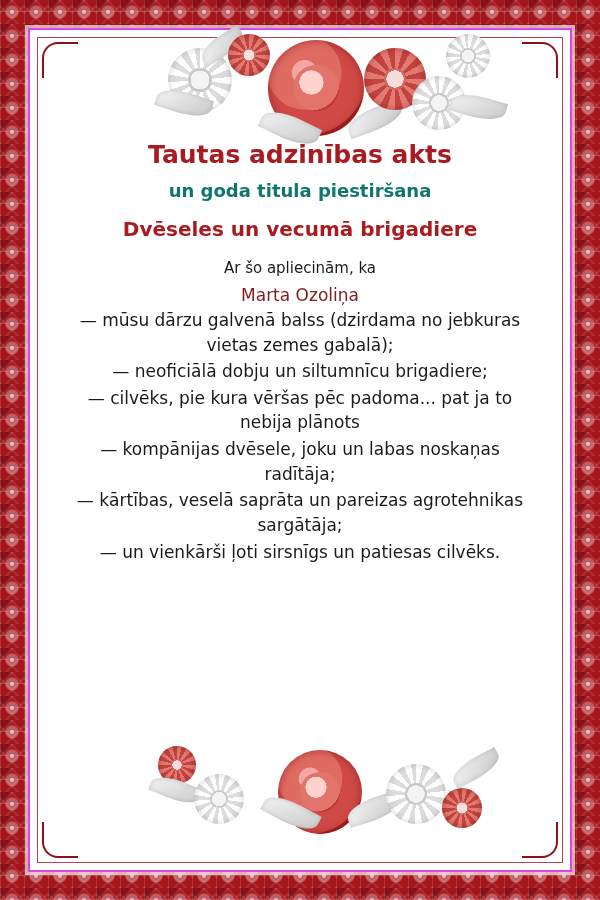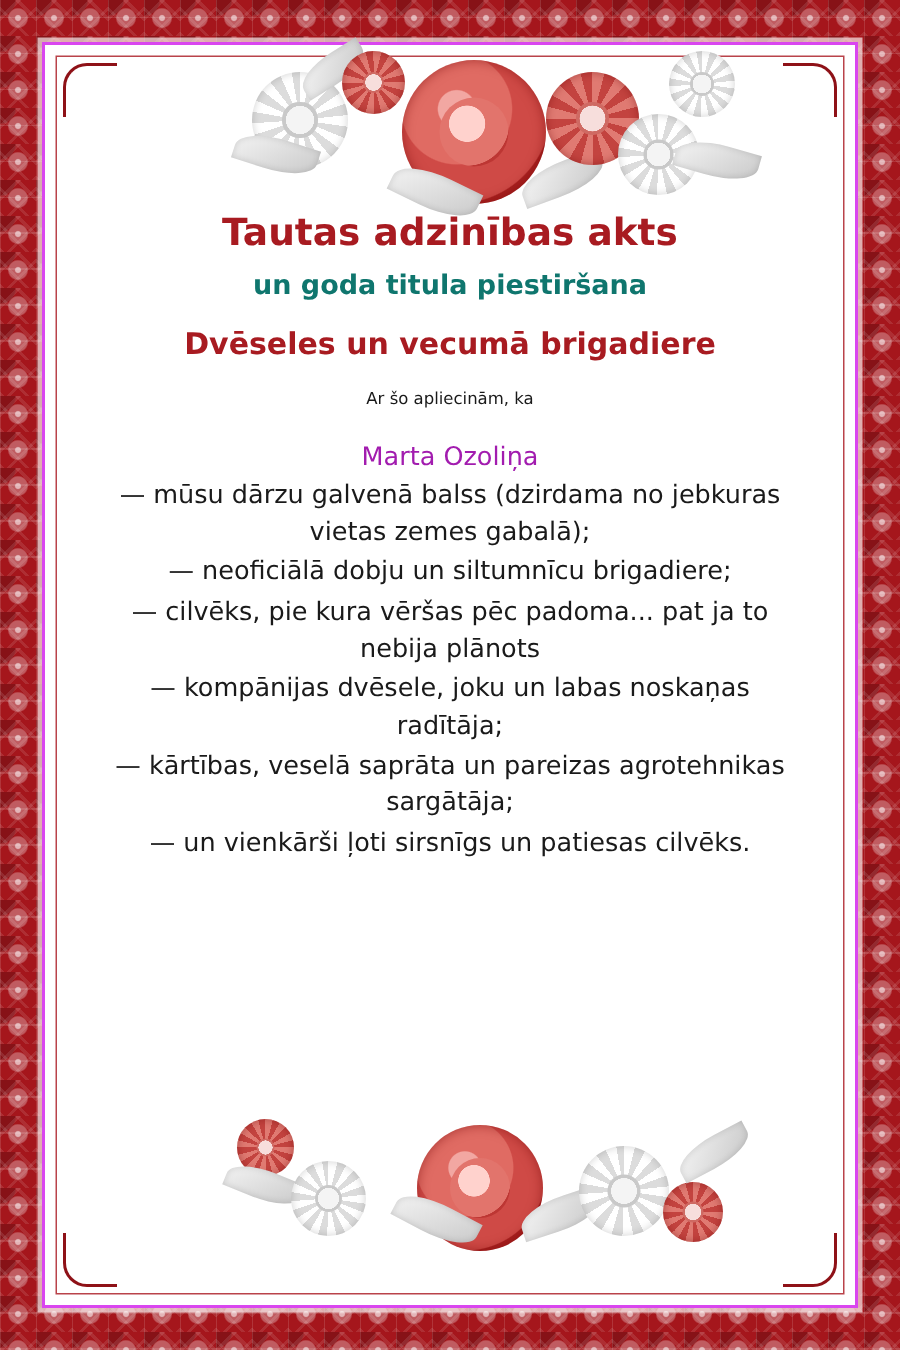--- a/index.html
+++ b/index.html
@@ -101,29 +101,29 @@
   }
   .title-award {
     font-size: 20px;
     font-weight: bold;
     color: #a81b21;
     line-height: 1.25;
     margin-bottom: 16px;
   }
 
   .intro {
-    font-size: 11px;
+    font-size: 15px;
     line-height: 1.45;
     color: #1a1a1a;
-    margin-bottom: 20px;
+    margin-bottom: 4px;
   }
   .recipient {
     font-size: 17px;
     line-height: 1.45;
-    color: #a21caf;
+    color: #7f1d1d;
   }
   .condition {
     font-size: 17px;
     line-height: 1.45;
     color: #1a1a1a;
     margin: 0 6px 16px 6px;
   }
 
   .merits {
     font-size: 17px;

